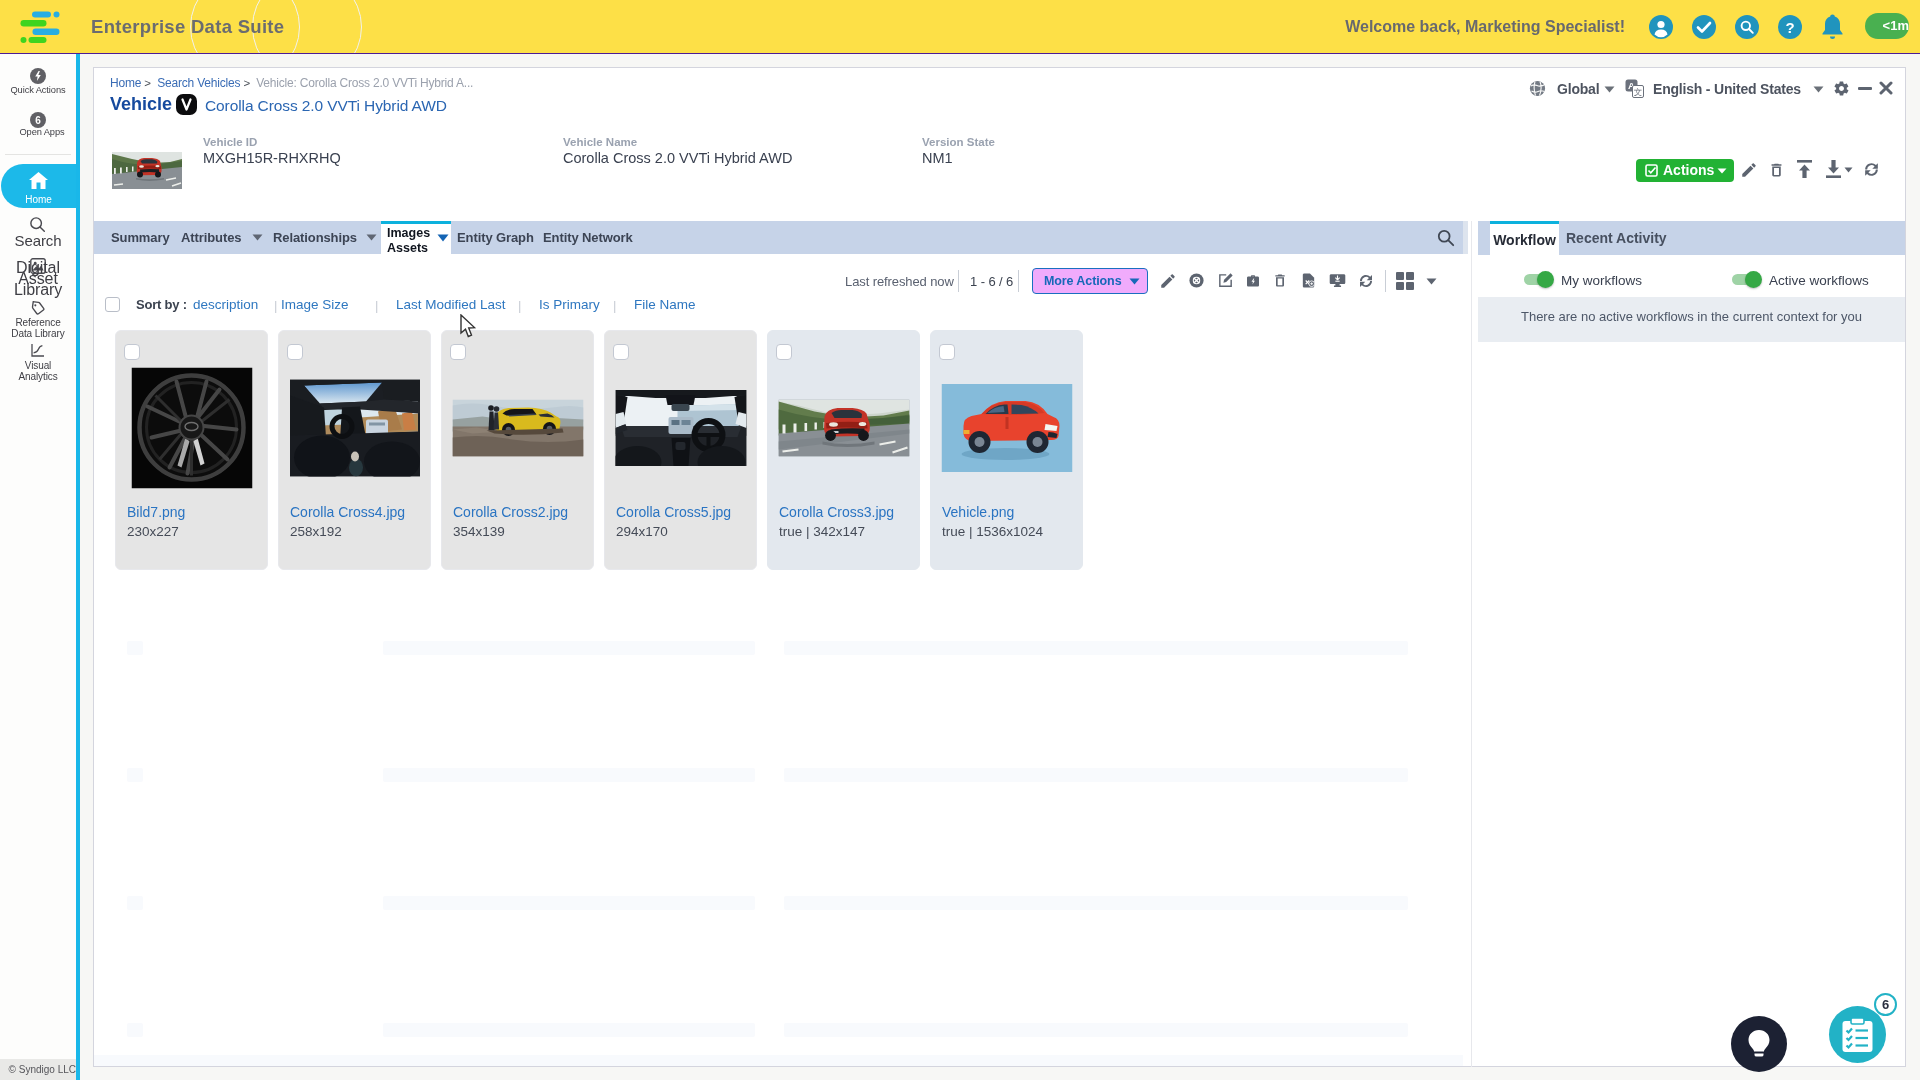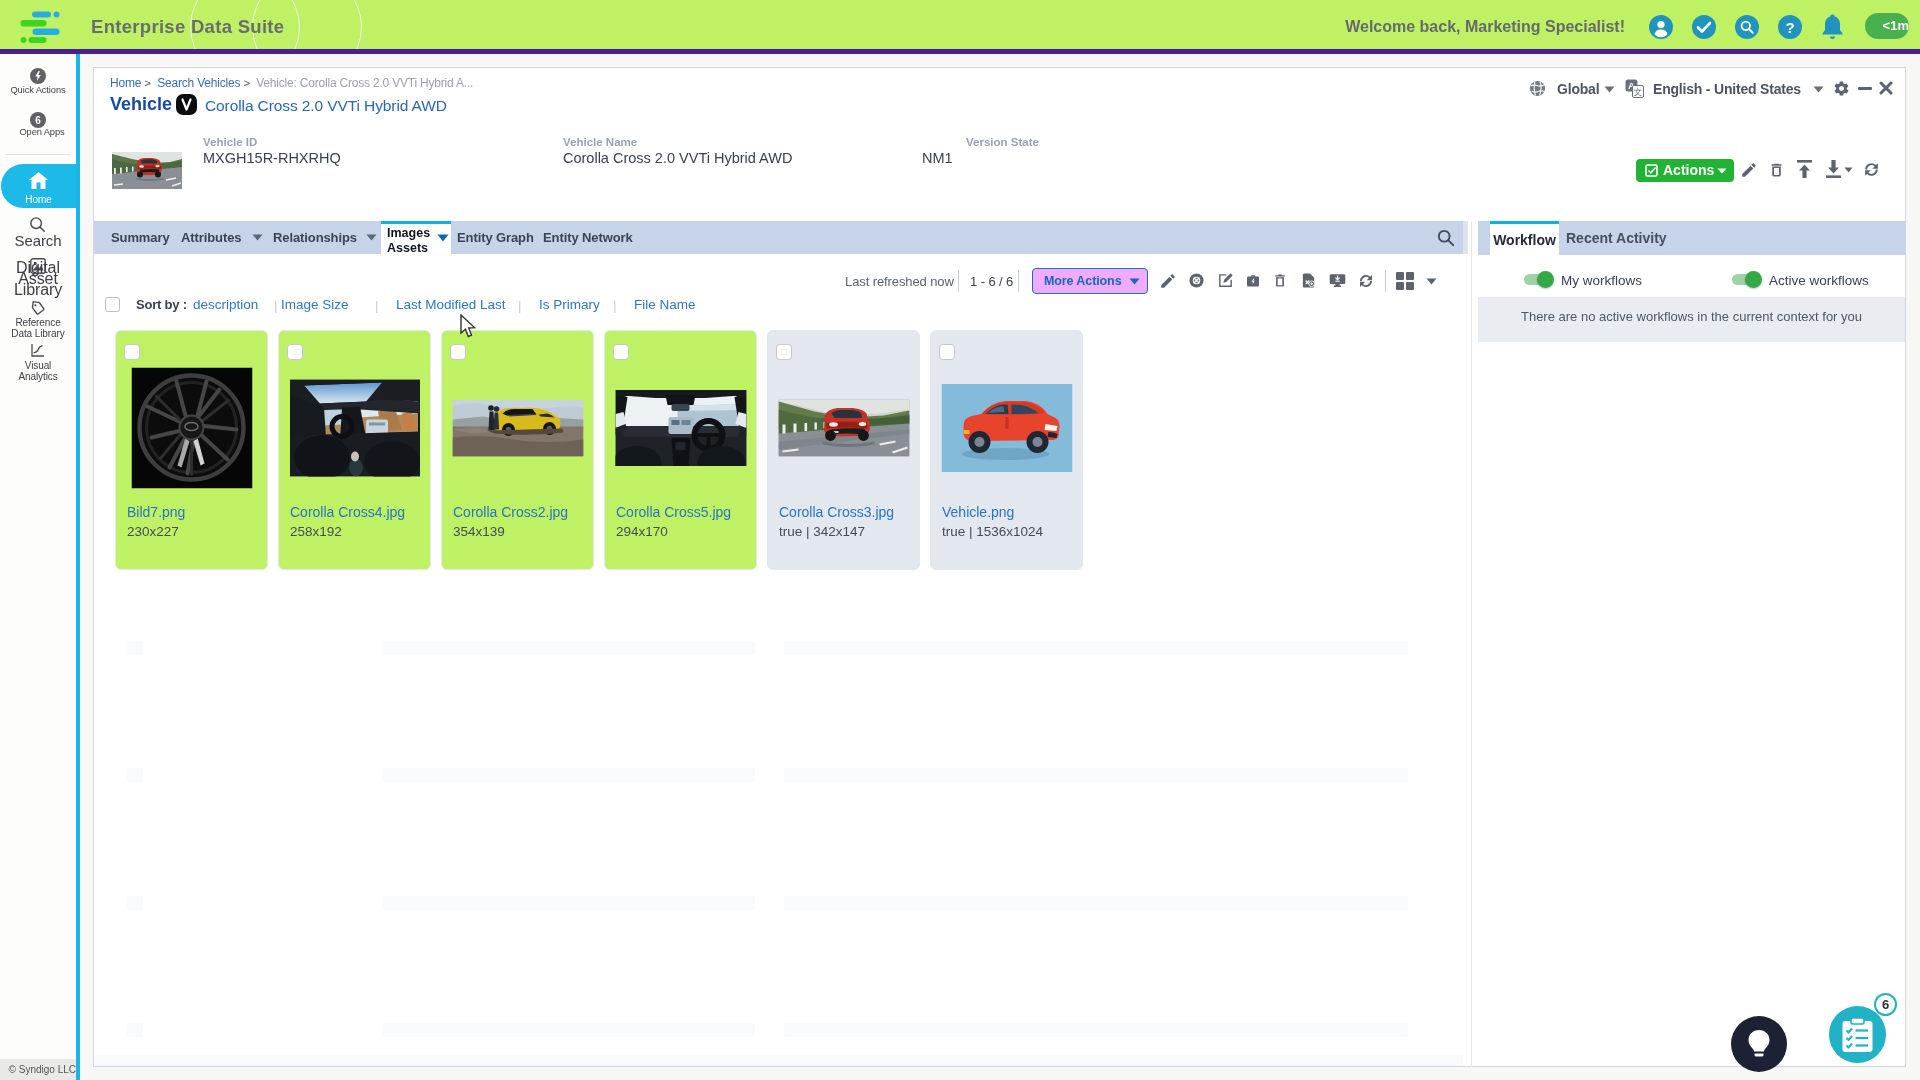--- a/index.html
+++ b/index.html
@@ -1,20 +1,20 @@
 <!DOCTYPE html>
 <html><head>
 <meta charset="utf-8">
 <style>
   * { margin:0; padding:0; box-sizing:border-box; }
   html,body { width:1920px; height:1080px; overflow:hidden; }
   body { font-family:"Liberation Sans", sans-serif; background:#f7f7f5; position:relative; }
   .abs { position:absolute; }
   
-  #hdr { position:absolute; left:0; top:0; width:1920px; height:54px; background:#bef264; border-bottom:5px solid #4c1d95; z-index:30; overflow:hidden; }
+  #hdr { position:absolute; left:0; top:0; width:1920px; height:54px; background:#fde047; border-bottom:1px solid #4c1d95; z-index:30; overflow:hidden; }
   #hdr .decor { position:absolute; border:1px solid #f1f1ee; border-radius:50%; width:110px; height:110px; top:-28px; background:transparent; }
   #appname { position:absolute; left:91px; top:16px; font-size:18.5px; font-weight:700; color:#6b6c70; letter-spacing:.3px; }
   #welcome { position:absolute; right:295px; top:18px; font-size:16px; font-weight:600; color:#68696e; }
   #pill1m { position:absolute; left:1865px; top:13px; width:44px; height:26px; border-radius:13px; background:#49b050; color:#fff; font-size:13px; font-weight:600; text-align:right; line-height:26px; }
   
   #sidebar { position:absolute; left:0; top:54px; width:76px; height:1026px; background:#fdfdfc; z-index:20; }
   #cyanline { position:absolute; left:76px; top:54px; width:4px; height:1026px; background:#19b7e9; z-index:21; }
   .sbitem { position:absolute; width:76px; text-align:center; color:#3e3e44; font-size:9.3px; letter-spacing:-0.1px; }
   #homepill { position:absolute; z-index:22; left:1px; top:164px; width:75px; height:44px; background:#1cb9e9; border-radius:22px 0 0 22px; color:#fff; text-align:center; }
   #homepill .t { font-size:10px; margin-top:1px; }
@@ -40,21 +40,21 @@
   .tabtxt { position:absolute; top:230px; font-size:13px; font-weight:600; color:#3c4454; letter-spacing:-0.1px; }
   #wftabbar { position:absolute; left:1478px; top:221px; width:427px; height:34px; background:#c6d3e8; }
   #vdivider { position:absolute; left:1471px; top:221px; width:1px; height:846px; background:#e7e8ec; }
   
   .tbtxt { position:absolute; font-size:13px; color:#5a6170; letter-spacing:-0.1px; }
   .tbsep { position:absolute; width:1px; height:22px; background:#c9ced6; top:270px; }
   #moreactions { position:absolute; left:1032px; top:268px; width:116px; height:26px; border:1px solid #1a6fc0; border-radius:4px; background:#f0abfc; color:#1668b8; font-size:12.5px; font-weight:700; text-align:left; line-height:24px; padding-left:11px; letter-spacing:-0.1px; }
   .sortlink { position:absolute; top:297px; font-size:13.5px; color:#2e77c0; }
   .sortsep { position:absolute; top:298px; font-size:13px; color:#c8cdd5; }
   
-  .card { position:absolute; top:330px; width:153px; height:240px; background:#bef264; border:1px solid #e7e8ec; border-radius:6px; }
+  .card { position:absolute; top:330px; width:153px; height:240px; background:#e5e5e5; border:1px solid #e7e8ec; border-radius:6px; }
   .card.sel { background:#e3e8ee; border-color:#e3e8ee; }
   .cardcb { position:absolute; left:8px; top:13px; width:16px; height:16px; border:1.5px solid #c3c8d2; border-radius:4px; background:#fff; }
   .cardimg { position:absolute; left:50%; top:97px; transform:translate(-50%,-50%); }
   .cardname { position:absolute; left:11px; top:173px; font-size:14px; color:#2a74c2; }
   .carddim { position:absolute; left:11px; top:193px; font-size:13.5px; color:#454b57; }
   
   .skrow .sq { position:absolute; left:127px; width:16px; height:14px; background:#f8fafd; border-radius:2px; }
   .skrow .b1 { position:absolute; left:383px; width:372px; height:14px; background:#f8fafd; border-radius:2px; }
   .skrow .b2 { position:absolute; left:784px; width:624px; height:14px; background:#f8fafd; border-radius:2px; }
   
@@ -209,21 +209,21 @@
  <ellipse cx="29.5" cy="14.5" rx="2.4" ry="1.2" fill="#ece7dd"></ellipse>
  <ellipse cx="45.5" cy="14.2" rx="2.1" ry="1.1" fill="#ece7dd"></ellipse>
  <circle cx="28" cy="22.5" r="3" fill="#15171b"></circle>
     <circle cx="46" cy="22.5" r="3" fill="#15171b"></circle>
  <path d="M24 26 Q37 28.5 52 26 L52 27.6 Q37 30.5 24 27.6 Z" fill="#70767b"></path>
 </svg>
 <div class="flabel" style="left:203px;top:136px;">Vehicle ID</div>
 <div class="fvalue" style="left:203px;top:150px;">MXGH15R-RHXRHQ</div>
 <div class="flabel" style="left:563px;top:136px;">Vehicle Name</div>
 <div class="fvalue" style="left:563px;top:150px;">Corolla Cross 2.0 VVTi Hybrid AWD</div>
-<div class="flabel" style="left:922px;top:136px;margin-left:44px;">Version State</div>
+<div class="flabel" style="left:922px;top:136px;">Version State</div>
 <div class="fvalue" style="left:922px;top:150px;">NM1</div>
 
 <div class="abs" style="left:1636px;top:159px;width:98px;height:23px;background:#22b234;border-radius:4px;"></div>
 <svg class="abs" style="left:1645px;top:164px;" width="13" height="13" viewBox="0 0 13 13">
     <rect x="1" y="1" width="11" height="11" rx="1.5" fill="none" stroke="#fff" stroke-width="1.6"></rect>
     <path d="M3.5 6.5 L5.8 8.8 L10.5 3.5" stroke="#fff" stroke-width="1.6" fill="none"></path>
   </svg>
 <div class="abs" style="left:1663px;top:162px;font-size:14px;font-weight:700;color:#fff;">Actions</div>
 <svg class="abs" style="left:1717px;top:168px;" width="10" height="6">
     <path d="M0.5 0.5 L9.5 0.5 L5 5.5 Z" fill="#fff"></path>

